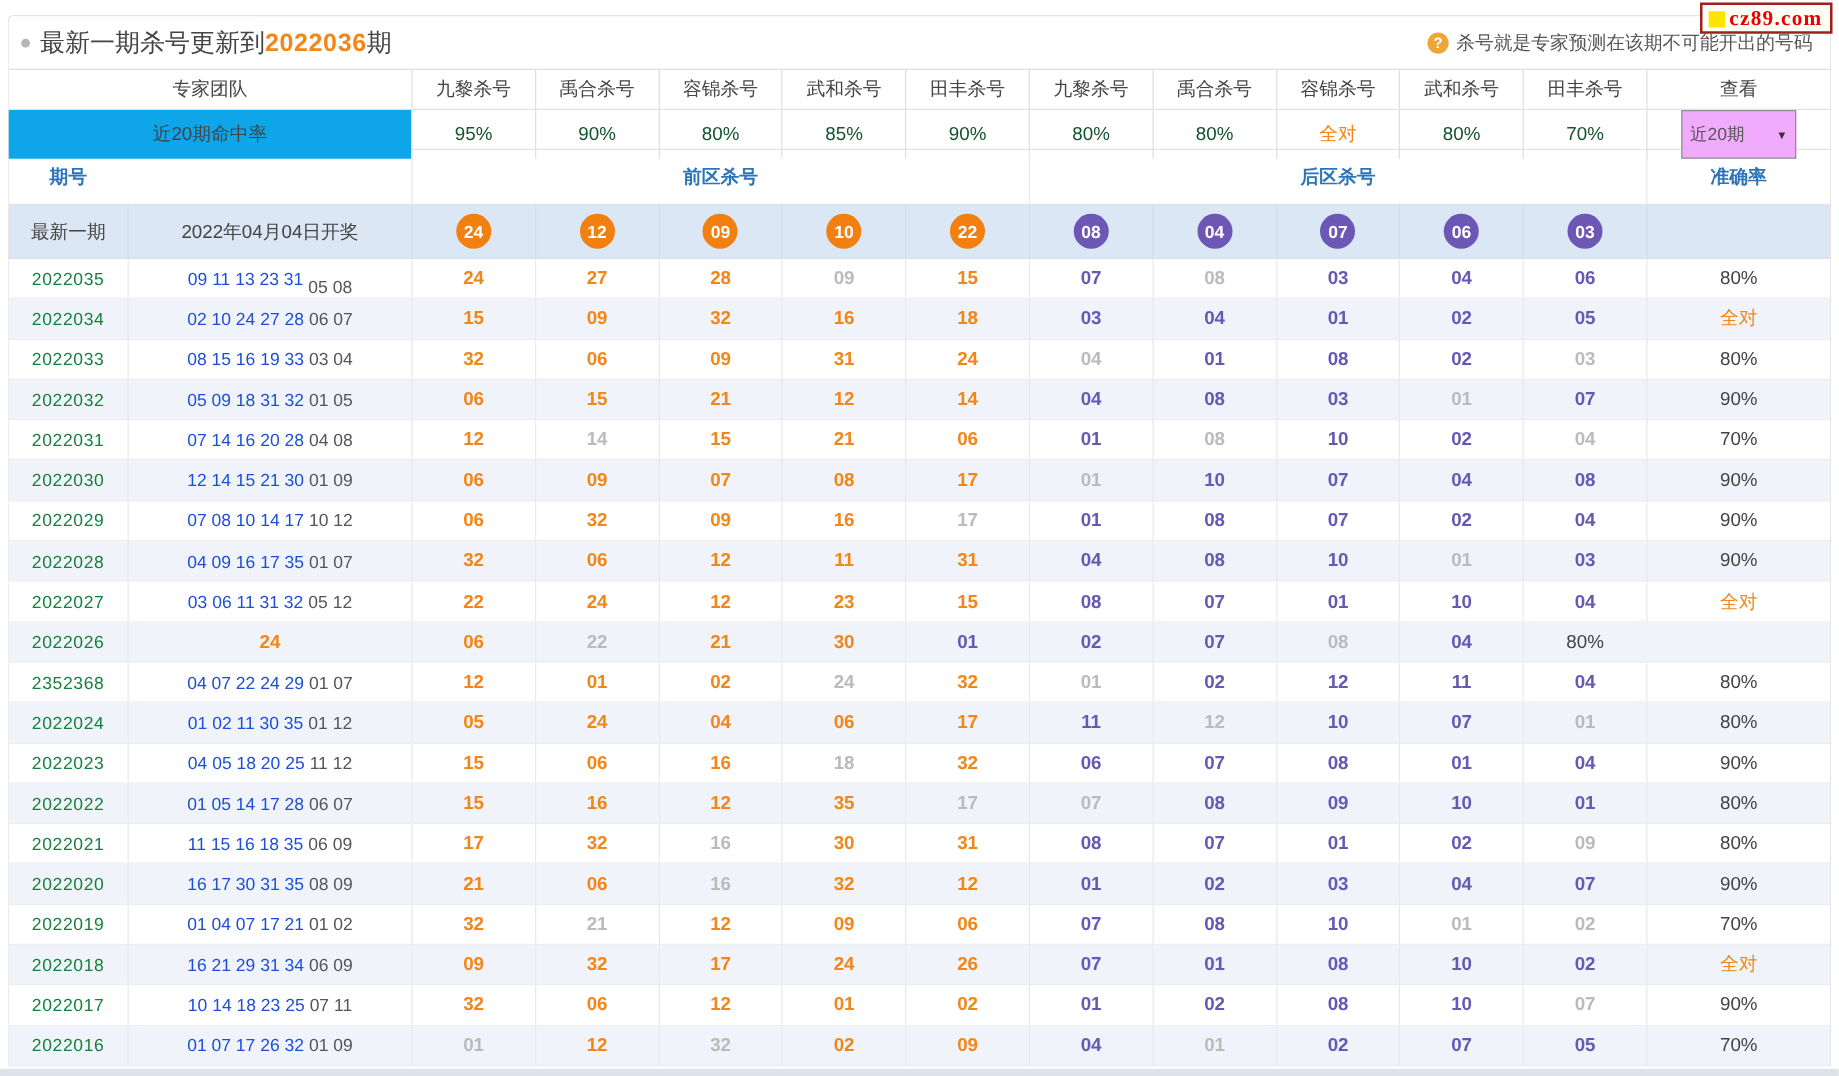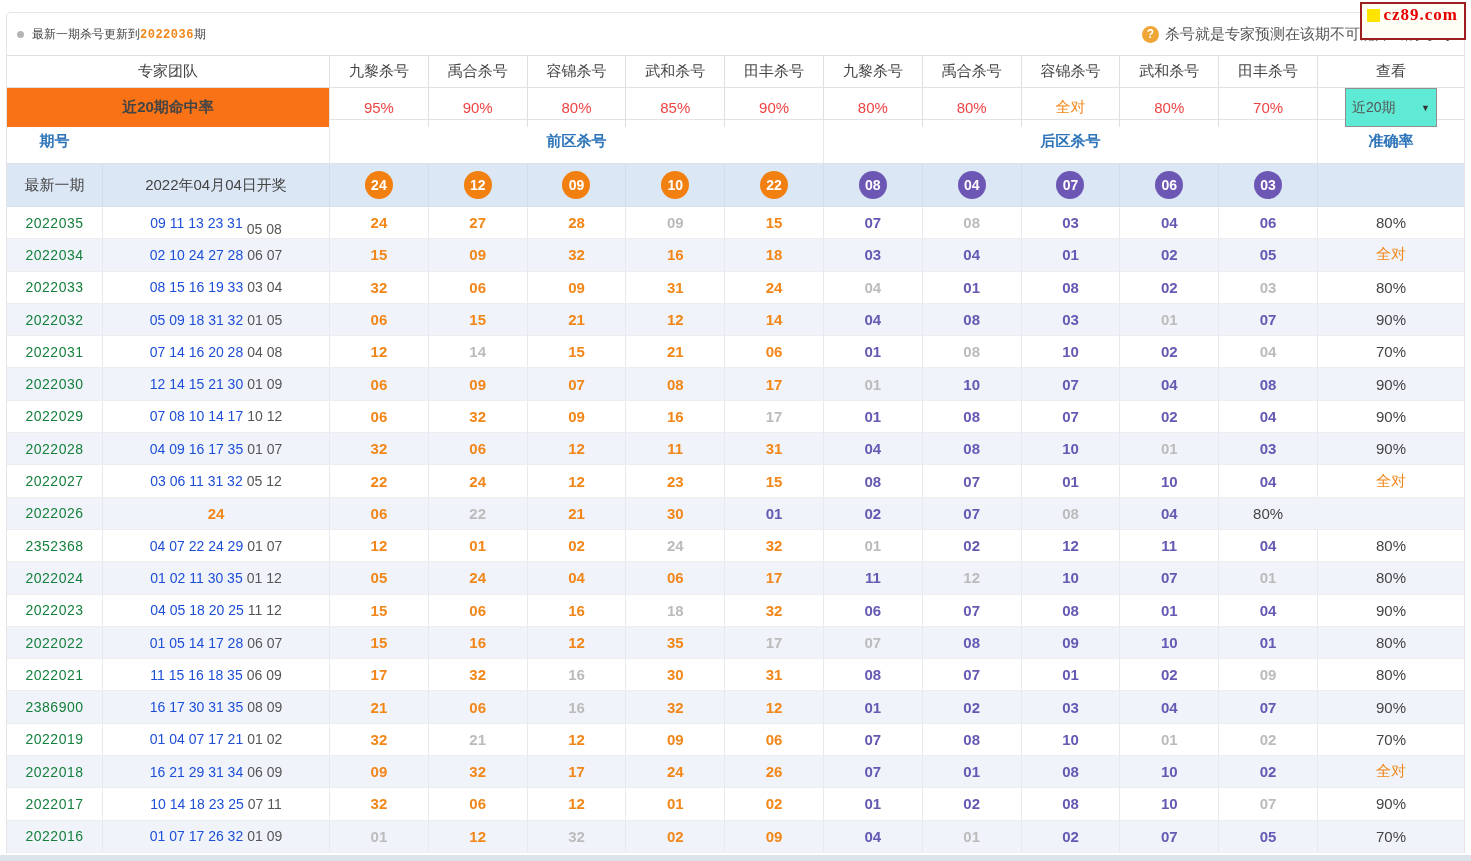--- a/index.html
+++ b/index.html
@@ -4,43 +4,43 @@
 <style>
   * { margin:0; padding:0; box-sizing:border-box; }
   html,body { background:#fff; font-family:"Liberation Sans","DejaVu Sans",sans-serif; }
   body { width:1471px; height:861px; overflow:hidden; position:relative; }
 
   .panel { position:absolute; top:12px; left:6px; width:1459px; border:1px solid #e4e4e4; border-bottom:none; border-radius:5px 5px 0 0; background:#fff; }
 
   
   .topbar { height:42px; display:flex; align-items:center; padding-left:10px; position:relative; }
   .bullet { width:7px; height:7px; border-radius:50%; background:#b5b5b5; margin-right:8px; }
-  .title { font-size:12px; color:#444;font-family:Liberation Mono, monospace; }
+  .title { font-size:20px; color:#444; }
   .title .issue { color:#f28618; font-weight:bold; }
   .help { position:absolute; right:14px; top:12px; display:flex; align-items:center; font-size:15px; color:#555; }
   .help-q { width:17px; height:17px; border-radius:50%; background:#f0a637; color:#fff; font-size:12px; font-weight:bold; text-align:center; line-height:17px; margin-right:6px; }
 
-  .logo { position:absolute; top:-11px; right:-2px; border:2px solid #9e1f1f; background:#fffef5; padding:1px 6px 13px 5px; display:flex; align-items:center; }
+  .logo { position:absolute; top:-11px; right:-2px; border:2px solid #9e1f1f; background:#fffef5; padding:1px 6px 0 5px; display:flex; align-items:center; }
   .logo .sq { width:13px; height:13px; background:#ffe400; margin-right:3px; }
   .logo .txt { color:#e60000; font-family:"Liberation Serif","DejaVu Serif",serif; font-weight:bold; font-size:17px; letter-spacing:1px; }
 
   
   .tbl { border-top:1px solid #e0e0e0; }
   .row { display:grid; grid-template-columns:95px 227px repeat(10, 98.8px) 1fr; align-items:center; }
   .cell { height:100%; display:flex; align-items:center; justify-content:center; border-left:1px solid #e6e9ee; text-align:center; }
   .cell:first-child { border-left:none; }
   .span2 { grid-column:1 / 3; }
   .span5a { grid-column:3 / 8; }
   .span5b { grid-column:8 / 13; }
 
   .hrow { height:32px; border-bottom:1px solid #e3e3e3; font-size:15px; color:#444; }
   .hrow .cell { border-left:1px solid #dfdfdf; }
   .hrow .cell:first-child { border-left:none; }
-  .ratebg { background:#f97316;font-weight:bold; }
-  .rate { font-size:15px; color:#ef4444; }
+  .ratebg { background:#0ea5e9; }
+  .rate { font-size:15px; color:#14532d; }
   .orange { color:#f28618 !important; }
 
   .chead { height:44px; border-bottom:1px solid #dfe4ea; font-size:15px; font-weight:bold; color:#2d74b9; }
 
   .latest { height:43px; background:#dbe7f4; border-bottom:1px solid #d3dfec; font-size:15px; color:#444; }
   .latest .cell { border-left:1px solid #d3deea; }
   .latest .cell:first-child { border-left:none; }
   .ball { width:28px; height:28px; border-radius:50%; color:#fff; font-size:14px; font-weight:bold; display:flex; align-items:center; justify-content:center; }
   .ball.f { background:#f28011; }
   .ball.b { background:#6d57b5; }
@@ -49,21 +49,21 @@
   .drow.stripe { background:#f0f4fa; }
   .issue { color:#15803d; letter-spacing:0.5px; }
   .draw-front { color:#1d4ed8; margin-right:4px; }
   .draw-back { color:#555; }
   .kill { font-size:15px; font-weight:bold; }
   .kill.hf { color:#f28618; }
   .kill.hb { color:#6459b3; }
   .kill.miss { color:#bbbbbb; }
   .acc { font-size:15px; color:#444; }
 
-  .dd { width:92px; height:39px; border:1px solid #8f8f8f; background:#5eead4; display:flex; align-items:center; justify-content:space-between; padding:0 6px; font-size:14px; color:#555; cursor:pointer; }
+  .dd { width:92px; height:39px; border:1px solid #8f8f8f; background:#f0abfc; display:flex; align-items:center; justify-content:space-between; padding:0 6px; font-size:14px; color:#555; cursor:pointer; }
   .dd .arrow { font-size:9px; color:#333; }
 
   .bottomstrip { position:absolute; left:0; bottom:0; width:100%; height:6px; background:#dde3ea; }
 </style>
 </head>
 <body>
 
 <div class="panel">
   <div class="topbar">
     <span class="bullet"></span>
@@ -422,21 +422,21 @@
           <div class="cell kill hf">30</div>
           <div class="cell kill hf">31</div>
           <div class="cell kill hb">08</div>
           <div class="cell kill hb">07</div>
           <div class="cell kill hb">01</div>
           <div class="cell kill hb">02</div>
           <div class="cell kill miss">09</div>
           <div class="cell acc">80%</div>
         </div>
         <div class="row drow stripe">
-          <div class="cell issue">2386900</div>
+          <div class="cell issue">2022020</div>
           <div class="cell">
             <div class="draw-front" style="display: inline;">16 17 30 31 35</div>
             <div class="draw-back" style="display: inline;">08 09</div>
           </div>
           <div class="cell kill hf">21</div>
           <div class="cell kill hf">06</div>
           <div class="cell kill miss">16</div>
           <div class="cell kill hf">32</div>
           <div class="cell kill hf">12</div>
           <div class="cell kill hb">01</div>

